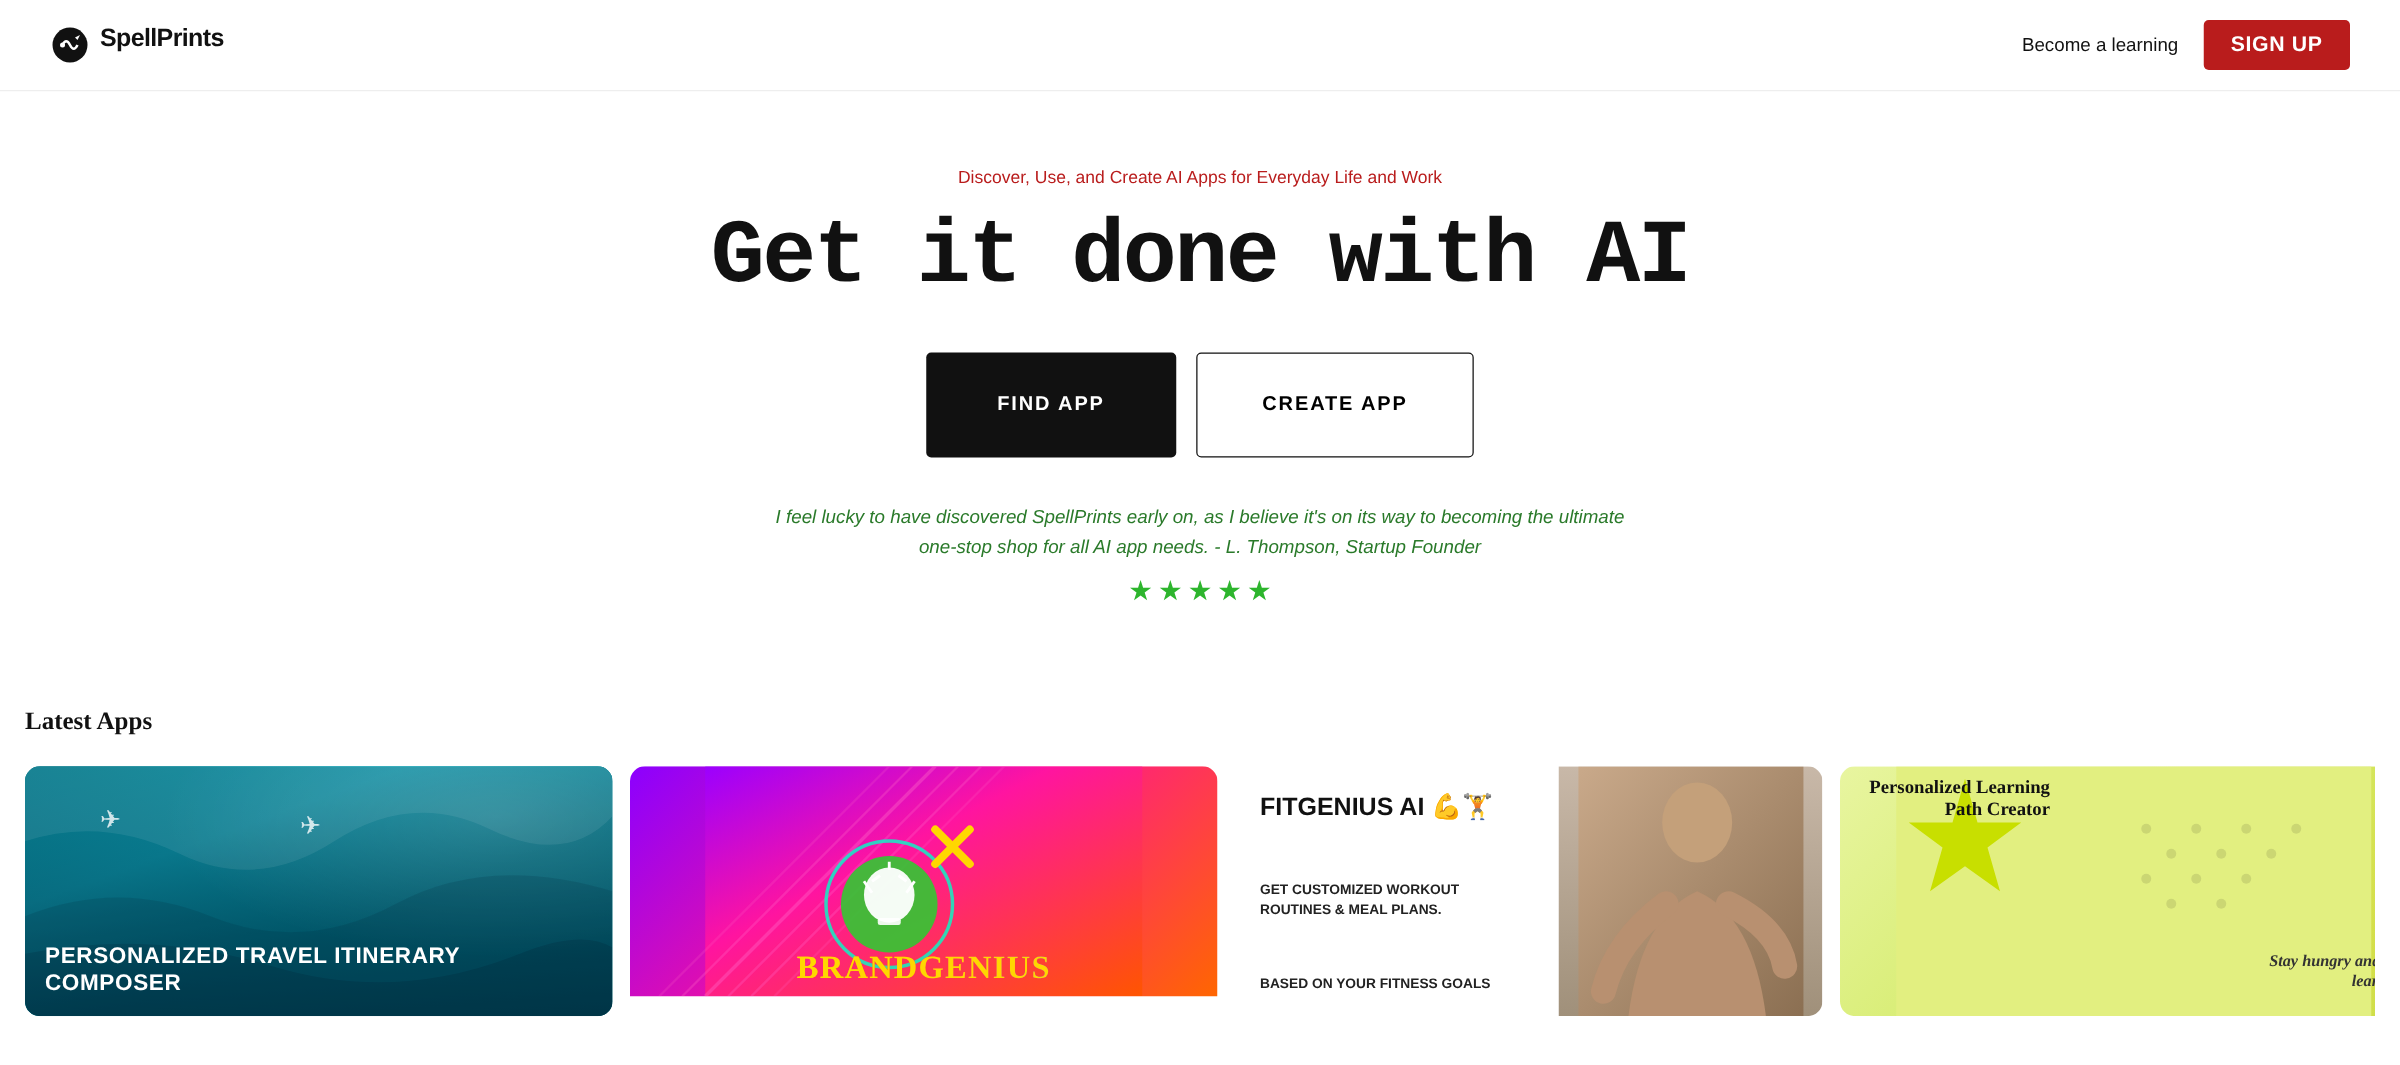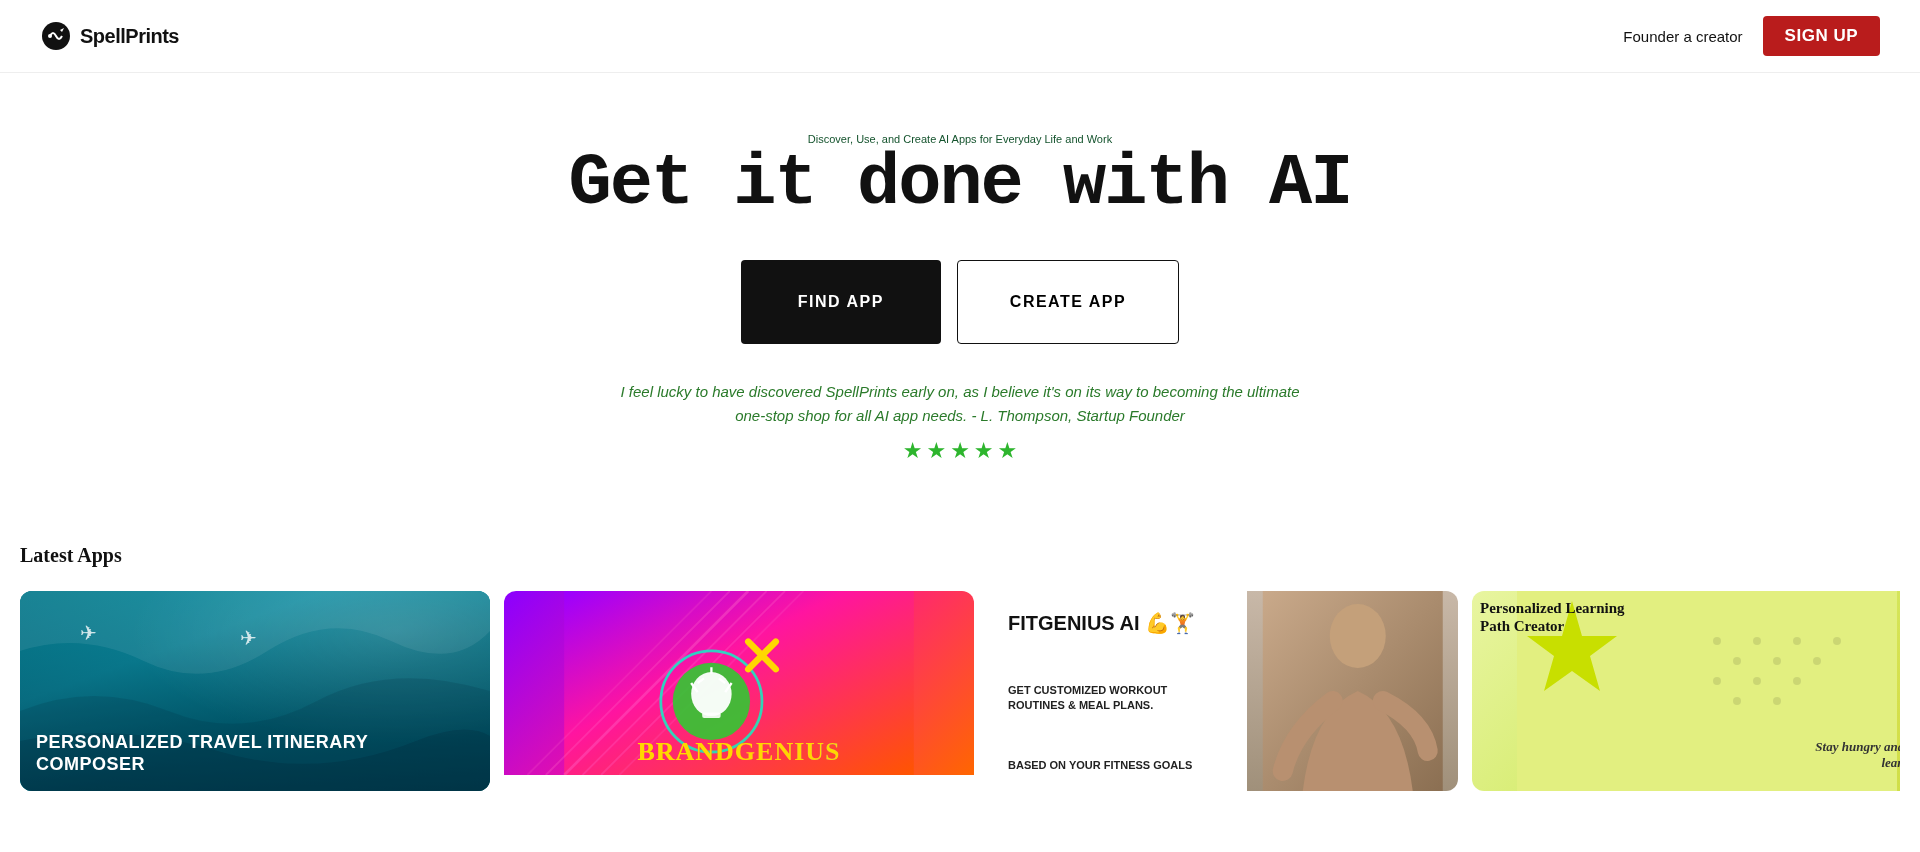--- a/index.html
+++ b/index.html
@@ -6,21 +6,21 @@
     body { font-family: -apple-system, BlinkMacSystemFont, 'Segoe UI', Helvetica, Arial, sans-serif; background: #fff; color: #111; overflow-x: hidden; }
 
     
     .navbar {
       display: flex;
       align-items: center;
       justify-content: space-between;
       padding: 16px 40px;
       border-bottom: 1px solid #eee;
     }
-    .logo-wrap { display: flex; align-items: center; gap: 8px; }
+    .logo-wrap { display: flex; align-items: flex-start; gap: 8px; }
     .logo-icon { width: 32px; height: 32px; }
     .logo-text { font-size: 20px; font-weight: 700; letter-spacing: -0.5px; }
     .nav-right { display: flex; align-items: center; gap: 20px; }
     .become-creator { font-size: 15px; color: #111; text-decoration: none; cursor: pointer; }
     .signup-btn {
       background: #b91c1c;
       color: #fff;
       border: none;
       padding: 10px 22px;
       font-size: 17px;
@@ -31,21 +31,21 @@
     }
 
     
     .hero {
       display: flex;
       flex-direction: column;
       align-items: center;
       text-align: center;
       padding: 60px 20px 40px;
     }
-    .hero-subtitle { font-size: 11px; color: #14532d; }
+    .hero-subtitle { font-size: 14px; color: #b91c1c; margin-bottom: 18px; }
     .hero-title { font-size: 72px; font-weight: 900; line-height: 1.1; letter-spacing: -2px; margin-bottom: 36px; color: #111; font-family: Liberation Mono, monospace; }
     .hero-buttons { display: flex; gap: 16px; margin-bottom: 36px; }
     .btn-find {
       background: #111;
       color: #fff;
       border: none;
       padding: 18px 52px;
       font-size: 16px;
       font-weight: 700;
       letter-spacing: 1.5px;
@@ -192,20 +192,21 @@
     .learn-title {
       position: absolute;
       top: 8px; left: 8px;
       z-index: 2;
       font-size: 15px;
       font-weight: 900;
       line-height: 1.2;
       color: #111;
       font-family: 'Georgia', serif;
       width: 160px;
+      text-align: right;
     }
     .learn-sub {
       position: absolute;
       bottom: 20px; right: 10px;
       font-size: 13px;
       font-weight: 700;
       color: #333;
       font-family: 'Georgia', serif;
       font-style: italic;
       text-align: right;
@@ -224,21 +225,21 @@
   <div class="logo-wrap">
     <svg class="logo-icon" viewBox="0 0 32 32" fill="none" xmlns="http://www.w3.org/2000/svg">
       <circle cx="16" cy="16" r="14" fill="#111"></circle>
       <path d="M10 16 Q13 10 16 16 Q19 22 22 16" stroke="#fff" stroke-width="2" fill="none"></path>
       <circle cx="10" cy="16" r="2" fill="#fff"></circle>
       <path d="M20 10 L24 8 L22 12 Z" fill="#fff"></path>
     </svg>
     <span class="logo-text">SpellPrints</span>
   </div>
   <div class="nav-right">
-    <a class="become-creator">Founder a creator</a>
+    <a class="become-creator">Become a learning</a>
     <button class="signup-btn">SIGN UP</button>
   </div>
 </nav>
 
 <section class="hero">
   <p class="hero-subtitle">Discover, Use, and Create AI Apps for Everyday Life and Work</p>
   <h1 class="hero-title">Get it done with AI</h1>
   <div class="hero-buttons">
     <button class="btn-find">FIND APP</button>
     <button class="btn-create">CREATE APP</button>

